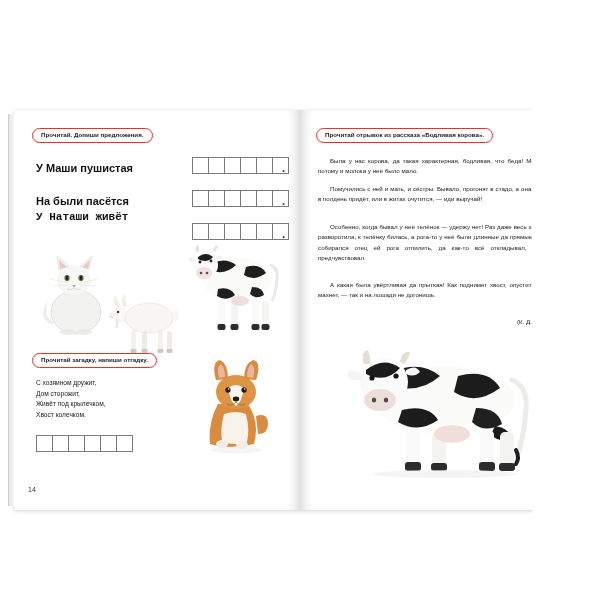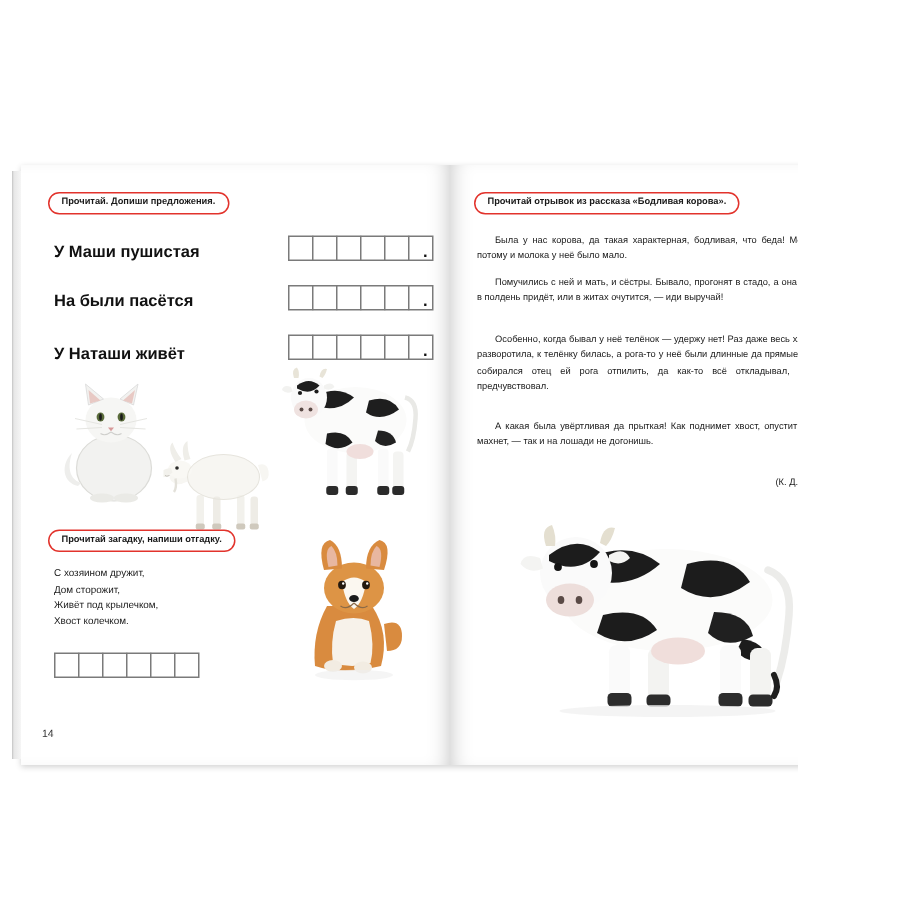--- a/index.html
+++ b/index.html
@@ -160,21 +160,21 @@
       <div class="boxes" style="left:178px; top:80px;">
         <div class="cell"></div>
         <div class="cell"></div>
         <div class="cell"></div>
         <div class="cell"></div>
         <div class="cell"></div>
         <div class="cell"></div>
       </div>
       <div class="dot" style="left:268px; top:85px;">.</div>
 
-      <div class="task-line" style="left:22px; top:120px;">У Наташи живёт</div>
+      <div class="task-line" style="left:22px; top:101px;font-family:Liberation Mono, monospace;">У Наташи живёт</div>
       <div class="boxes" style="left:178px; top:113px;">
         <div class="cell"></div>
         <div class="cell"></div>
         <div class="cell"></div>
         <div class="cell"></div>
         <div class="cell"></div>
         <div class="cell"></div>
       </div>
       <div class="dot" style="left:268px; top:118px;">.</div>
 

